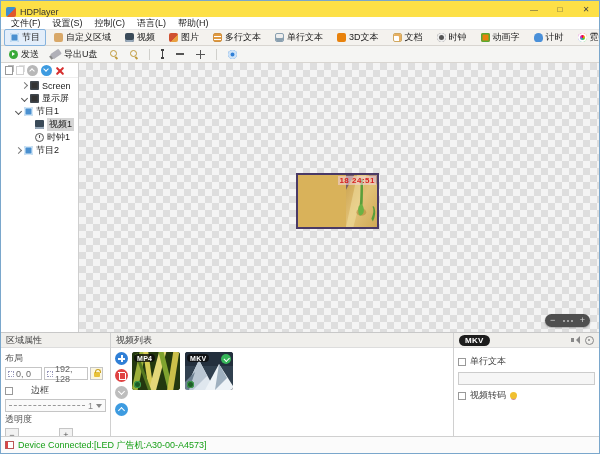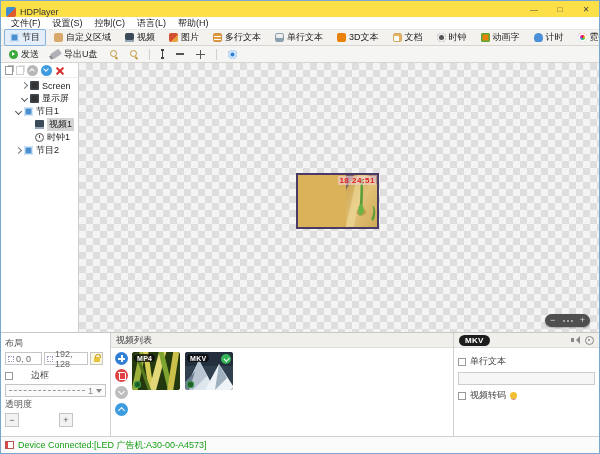--- a/index.html
+++ b/index.html
@@ -346,20 +346,21 @@
             <i></i>
           </span>
         <span class="zglyph">+</span>
       </div>
     </div>
   </div>
 
   <div class="bottom">
 
     <div class="panel p-left">
+      <div class="phead">区域属性</div>
       <div class="pbody">
         <div class="grouplabel">布局</div>
         <div class="posrow">
           <div class="minibox w-pos">
             <span class="gridic"></span>
             <span>0, 0</span>
           </div>
           <div class="minibox w-size">
             <span class="gridic"></span>
             <span>192, 128</span>

